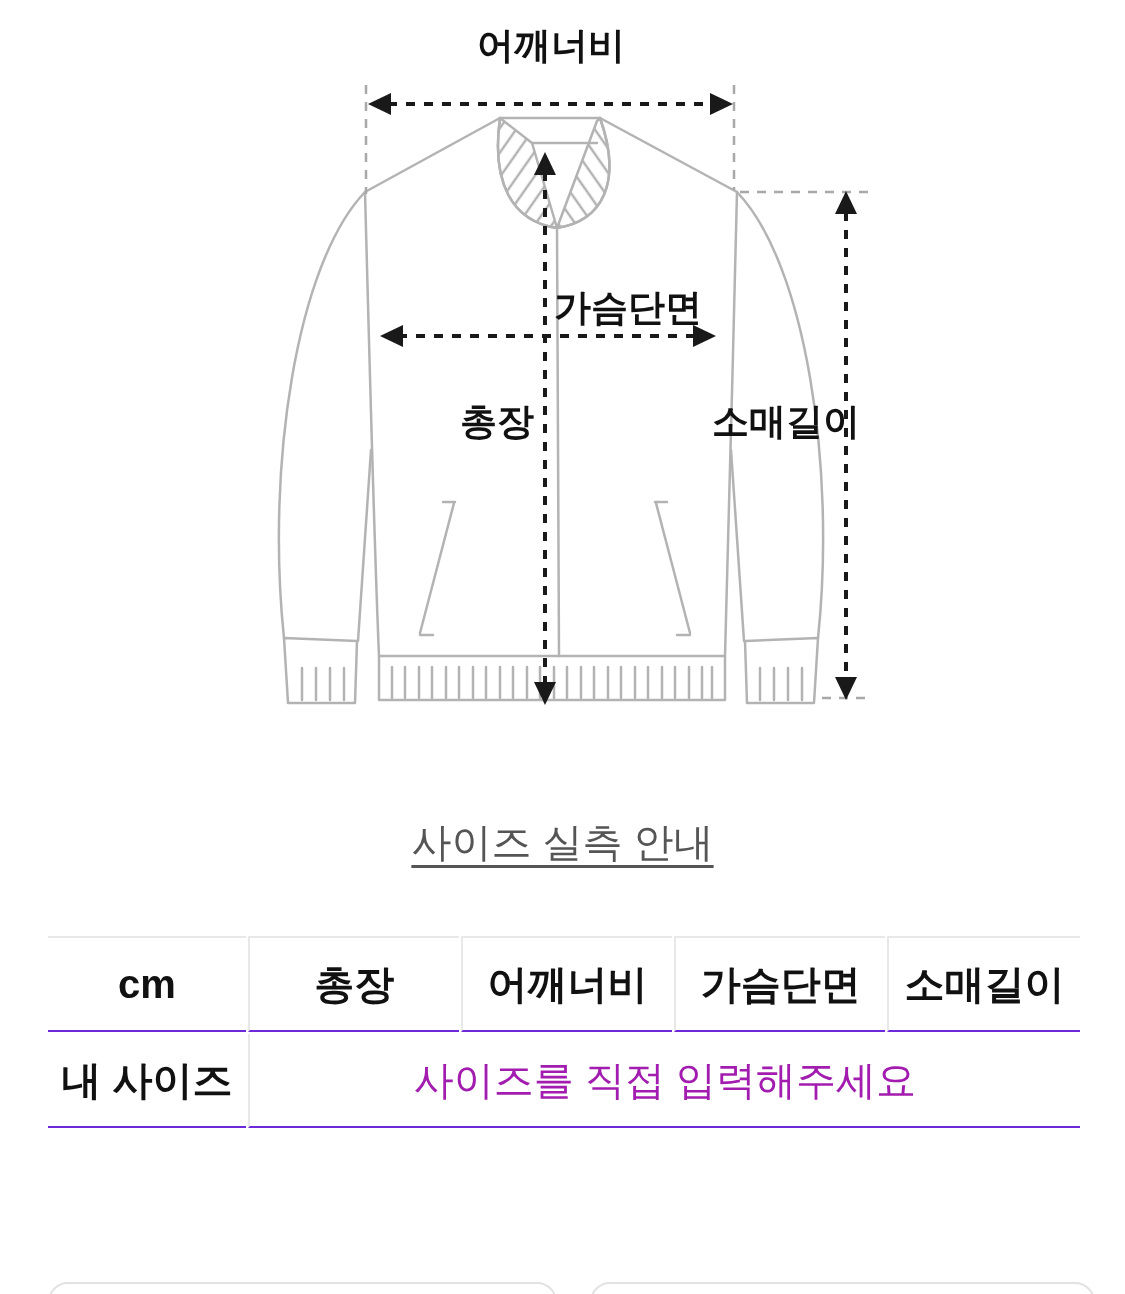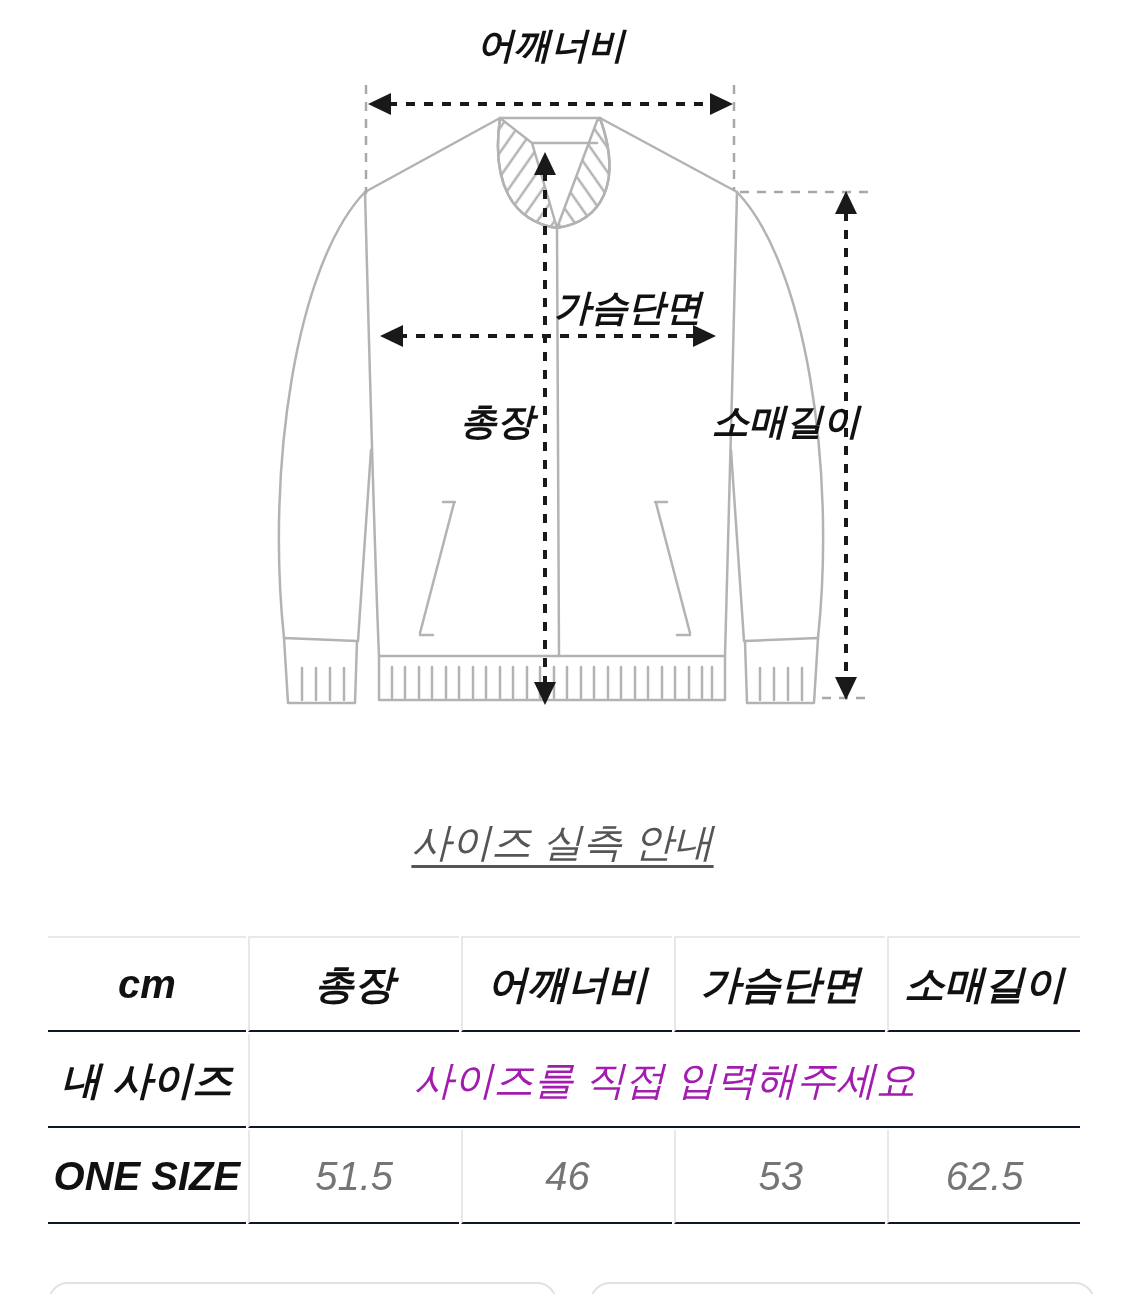--- a/index.html
+++ b/index.html
@@ -1,18 +1,18 @@
 <!DOCTYPE html>
 <html><head>
 <meta charset="utf-8">
 <style>
   html,body{margin:0;padding:0;background:#ffffff;}
   .page{
     position:relative;width:1125px;height:1294px;background:#ffffff;
-    overflow:hidden;font-family:"Liberation Sans",sans-serif;font-style:italic;
+    overflow:hidden;font-family:"Liberation Sans",sans-serif;
   }
   
   .diagram{position:absolute;top:0;left:0;}
   .diagram text{
     font-family:"Liberation Sans",sans-serif;
     font-size:37px;font-weight:700;fill:#111111;
   }
   
   .links{
     position:absolute;top:814px;left:0;width:1125px;height:56px;
@@ -23,21 +23,21 @@
     text-underline-offset:9px;text-decoration-thickness:2.5px;cursor:pointer;
   }
   
   .size-table{
     position:absolute;top:934px;left:46px;width:1036px;
     border-collapse:separate;border-spacing:2px;table-layout:fixed;
   }
   .size-table th,.size-table td{
     height:92px;padding:0;text-align:center;vertical-align:middle;
     font-size:40px;background:#ffffff;
-    border-bottom:2px solid #0f172a;
+    border-bottom:2px solid #6d28d9;
   }
   .size-table tr:first-child th{border-top:2px solid #e8e8e8;}
   .size-table th{font-weight:700;color:#111111;}
   .size-table .vline{border-left:2px solid #e8e8e8;}
   .size-table td.val{font-weight:400;color:#757575;}
   .size-table td.placeholder{font-weight:400;color:#a21caf;cursor:text;}
   
   .bottom-btn{
     position:absolute;top:1282px;height:90px;background:#ffffff;
     border:2.5px solid #e2e2e2;border-radius:20px;box-sizing:border-box;
@@ -140,26 +140,19 @@
         <th>cm</th>
         <th class="vline">총장</th>
         <th class="vline">어깨너비</th>
         <th class="vline">가슴단면</th>
         <th class="vline">소매길이</th>
       </tr>
       <tr>
         <th>내 사이즈</th>
         <td class="vline placeholder" colspan="4">사이즈를 직접 입력해주세요</td>
       </tr>
-      <tr>
-        <th>ONE SIZE</th>
-        <td class="vline val">51.5</td>
-        <td class="vline val">46</td>
-        <td class="vline val">53</td>
-        <td class="vline val">62.5</td>
-      </tr>
     </tbody>
   </table>
 
   <div class="bottom-btn left"></div>
   <div class="bottom-btn right"></div>
 
 </div>
 
 </body></html>

